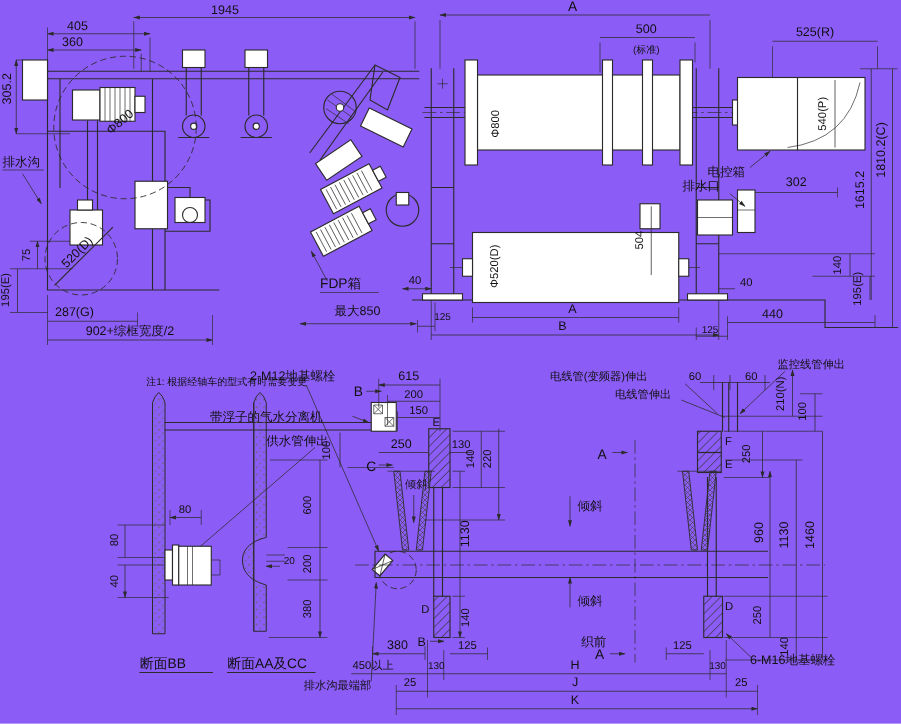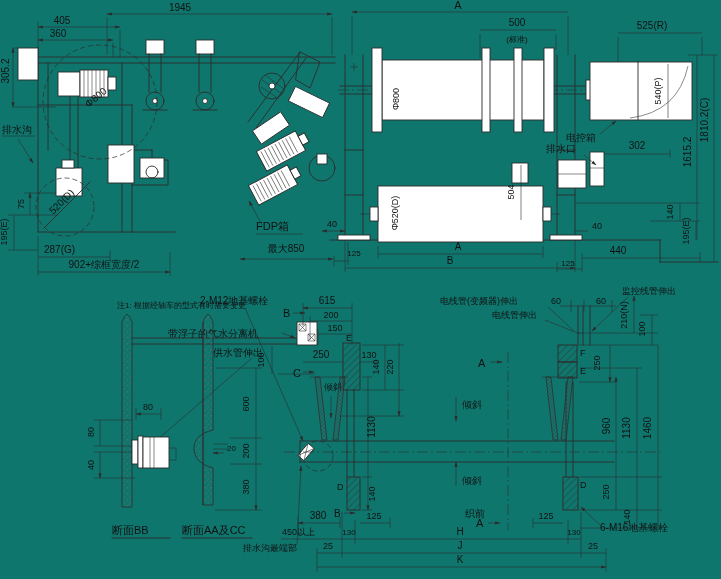--- a/index.html
+++ b/index.html
@@ -1,16 +1,16 @@
 <!DOCTYPE html>
 <html><head>
 <meta charset="utf-8">
 <style>
   html,body{margin:0;padding:0;background:#f2f2f2;}
-  .canvas{width:721px;height:579px;background:#0f766e;position:relative;overflow:hidden;
+  .canvas{width:721px;height:579px;background:#8b5cf6;position:relative;overflow:hidden;
           font-family:"Liberation Sans","DejaVu Sans",sans-serif;}
   svg{display:block}
   .s{stroke:#2b2b2b;stroke-width:0.9;fill:none;stroke-linecap:square}
   .sf{stroke:#2b2b2b;stroke-width:0.9;fill:#ffffff}
   .thin{stroke:#2b2b2b;stroke-width:0.55;fill:none}
   .dim{stroke:#2b2b2b;stroke-width:0.6;fill:none}
   .cl{stroke:#2b2b2b;stroke-width:0.55;fill:none;stroke-dasharray:11 3 2 3}
   .dsh{stroke:#2b2b2b;stroke-width:0.7;fill:none;stroke-dasharray:5 3}
   text{fill:#111;font-family:"Liberation Sans","DejaVu Sans",sans-serif}
   .f8{font-size:8px}.f9{font-size:9px}.f10{font-size:10px}.f11{font-size:11px}

